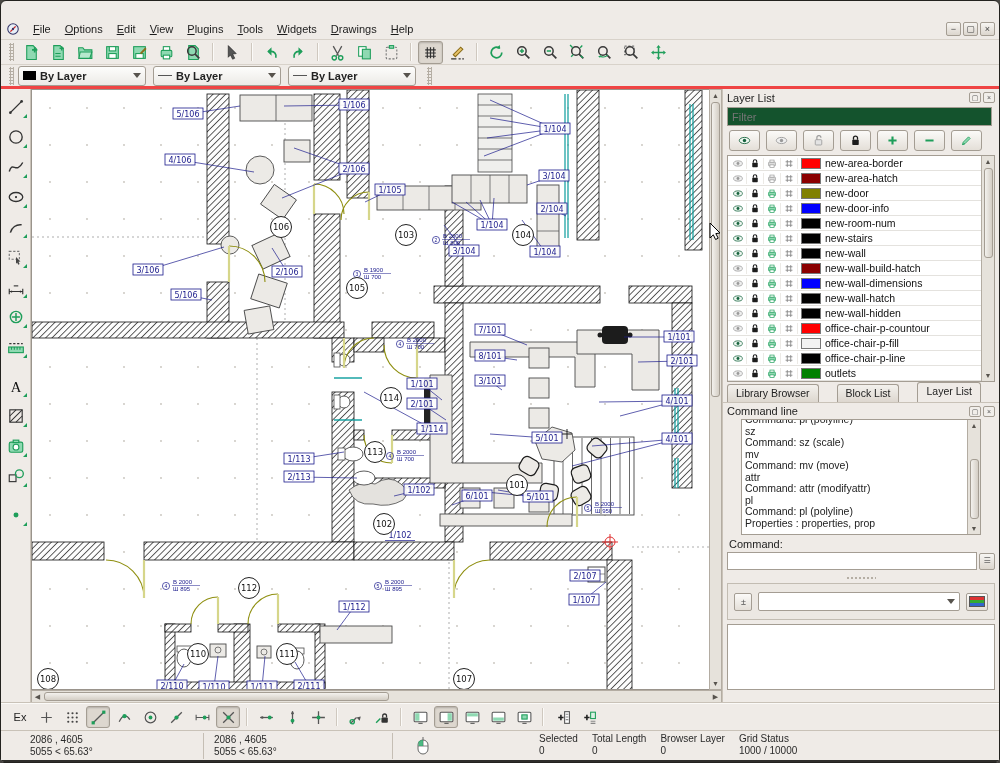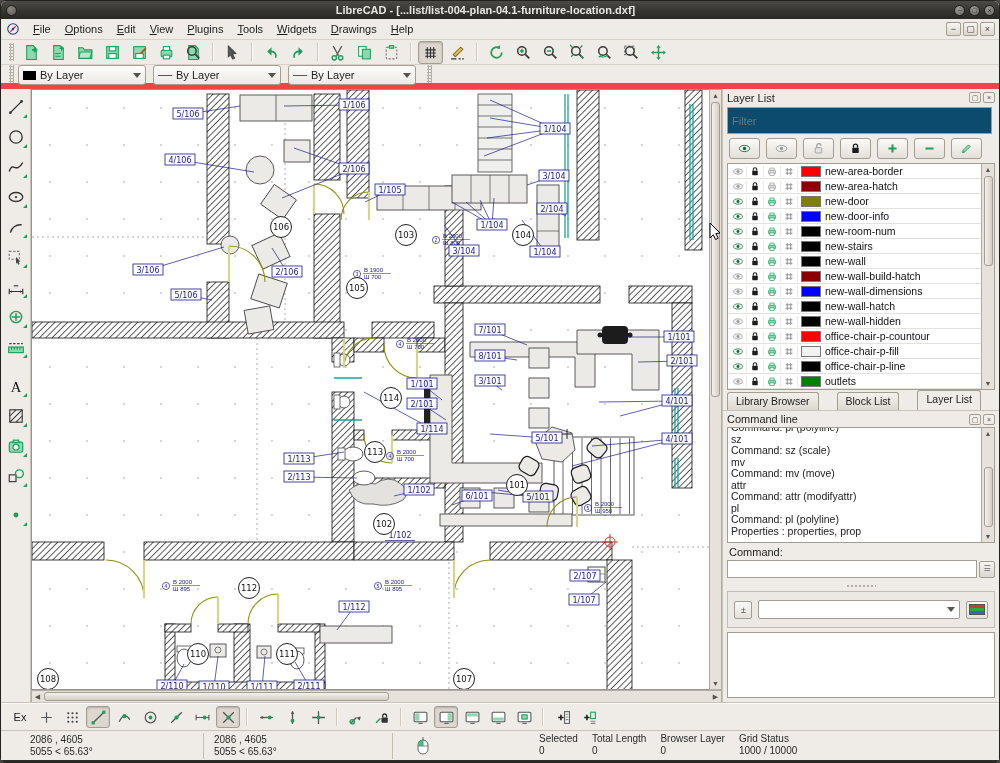--- a/index.html
+++ b/index.html
@@ -26,21 +26,21 @@
   .menu-item{padding:2px 7px;cursor:default;margin-top:40px;}
   .menu-item u{text-decoration:underline;}
   .mdi-controls{margin-left:auto;margin-right:4px;display:flex;gap:2px;}
   .mdi-btn{width:15px;height:14px;border:1px solid #a49d93;background:linear-gradient(#f7f5f2,#dcd6ce);
     font-size:9px;line-height:12px;text-align:center;color:#444;border-radius:2px;}
 
   
   .toolbar1{position:absolute;left:0;top:39px;width:100%;height:25px;background:#efebe7;
     border-bottom:1px solid #d8d2ca;display:flex;align-items:center;padding-left:4px;}
   .toolbar2{position:absolute;left:0;top:64px;width:100%;height:24px;background:#efebe7;
-    border-bottom:6px solid #ef4444;display:flex;align-items:flex-start;padding-left:4px;}
+    border-bottom:3px solid #ef4444;display:flex;align-items:center;padding-left:4px;font-weight:bold;}
   .handle{width:5px;height:18px;margin:0 4px;background:radial-gradient(circle,#b5aea4 1px,transparent 1.2px);
     background-size:3px 3px;}
   .tbtn{width:25px;height:23px;border:1px solid transparent;border-radius:3px;background:transparent;
     display:inline-flex;align-items:center;justify-content:center;padding:0;margin:0 1px;}
   .tbtn svg{width:17px;height:17px;}
   .tbtn.pressed{background:#ddd7cf;border:1px solid #a49d93;box-shadow:inset 0 1px 2px rgba(0,0,0,.2);}
   .tsep{width:2px;height:18px;margin:0 5px;border-left:1px solid #cfc8bf;border-right:1px solid #fbfaf8;}
   .combo{width:128px;height:20px;background:linear-gradient(#fdfdfc,#eceae6);border:1px solid #a49d93;
     border-radius:3px;display:flex;align-items:center;font-size:11px;color:#222;padding:0 4px;margin-right:7px;}
   .combo .sw{width:13px;height:9px;background:#000;margin-right:4px;flex:0 0 auto;}
@@ -67,39 +67,39 @@
   .sarrow{font-size:7px;color:#57534d;width:11px;height:11px;text-align:center;line-height:11px;flex:0 0 auto;}
   .sthumbv{width:9px;background:linear-gradient(90deg,#f3f1ed,#d4cec5);border:1px solid #a49d93;border-radius:3px;}
   .sthumbh{height:9px;background:linear-gradient(#f3f1ed,#d4cec5);border:1px solid #a49d93;border-radius:3px;}
 
   
   .dock{width:277px;background:#efebe7;border-left:1px solid #c9c2b8;display:flex;flex-direction:column;font-size:11px;}
   .panel-head{height:17px;display:flex;align-items:center;padding:0 4px;color:#1d1d1d;}
   .panel-head .ph-title{flex:1;font-size:11px;}
   .ph-btn{width:12px;height:11px;border:1px solid #a49d93;background:#f1eeea;border-radius:2px;
     font-size:7px;line-height:9px;text-align:center;color:#555;margin-left:2px;}
-  .filter-input{margin:1px 4px;height:27px;border:1px solid #a49d93;background:#0c4a6e;font-size:11px;color:#999;
+  .filter-input{margin:1px 4px;height:19px;border:1px solid #a49d93;background:#14532d;font-size:11px;color:#999;
     padding:0 4px;font-family:"Liberation Sans",sans-serif;width:265px;}
   .layer-btnrow{display:flex;gap:6px;padding:3px 6px 4px 6px;}
   .lay-btn{width:31px;height:21px;border:1px solid #a49d93;border-radius:3px;background:linear-gradient(#fbfaf8,#e4dfd8);
     display:flex;align-items:center;justify-content:center;padding:0;}
   .lay-btn svg{width:15px;height:13px;}
   .layer-list{position:relative;margin:0 4px;background:#fff;border:1px solid #a49d93;height:227px;overflow:hidden;}
   .layer-row{display:flex;align-items:center;height:15px;border-bottom:1px solid #e4e2de;padding-left:2px;}
   .layer-row .cell{width:17px;flex:0 0 auto;display:flex;justify-content:center;border-right:1px solid #eceae6;}
   .layer-row .cell svg{width:12px;height:11px;}
   .layer-row .swatch{width:20px;height:11px;margin:0 4px 0 3px;border:1px solid #777;flex:0 0 auto;}
   .layer-row .lname{font-size:10.5px;color:#111;white-space:nowrap;}
   .llist-scroll{position:absolute;right:0;top:0;width:13px;height:100%;background:#e6e2db;border-left:1px solid #b3aca2;
     display:flex;flex-direction:column;align-items:center;}
   .dock-tabs{display:flex;align-items:flex-end;height:20px;padding:1px 4px 0 4px;gap:18px;}
   .dtab{padding:2px 8px 3px 8px;font-size:10.5px;color:#222;background:linear-gradient(#f3f1ed,#ddd7cf);
     border:1px solid #a49d93;border-bottom:none;border-radius:3px 3px 0 0;}
   .dtab.active{background:#efebe7;padding-bottom:5px;font-weight:normal;}
-  .cmd-history{margin:0 4px;background:#fff;border:1px solid #a49d93;height:116px;overflow:hidden;position:relative;
+  .cmd-history{margin:0 18px;background:#fff;border:1px solid #a49d93;height:116px;overflow:hidden;position:relative;
     font-size:10.5px;color:#222;padding:0 3px;line-height:11.5px;}
   .cmd-history .clip{margin-top:-6px;}
   .cmd-scroll{position:absolute;right:0;top:0;width:13px;height:100%;background:#e6e2db;border-left:1px solid #b3aca2;
     display:flex;flex-direction:column;align-items:center;}
   .cmd-label{padding:3px 6px 1px 6px;font-size:11px;color:#1d1d1d;}
   .cmd-inputrow{display:flex;align-items:center;margin:1px 4px 4px 4px;gap:2px;}
   .cmd-input{flex:1;height:18px;border:1px solid #a49d93;background:#fff;font-family:"Liberation Sans",sans-serif;font-size:11px;}
   .cmd-menu-btn{width:16px;height:17px;border:1px solid #a49d93;background:linear-gradient(#f7f5f2,#dcd6ce);
     font-size:8px;color:#666;line-height:14px;text-align:center;border-radius:2px;}
   .pen-box{margin:2px 4px;border:1px solid #c2bcb2;background:#ece8e3;padding:8px 6px;display:flex;align-items:center;gap:6px;}
@@ -131,27 +131,20 @@
   .sfield .fl{display:block;}
   .mouse-ico{position:absolute;left:415px;top:5px;}
   .bottom-strip{position:absolute;left:0;top:759px;width:100%;height:4px;background:#2e2d2a;border-radius:0 0 4px 4px;}
   .cursor-overlay{position:absolute;z-index:50;pointer-events:none;}
 </style>
 </head>
 <body>
 
 <div class="window">
 
-  <div class="titlebar">
-    <span class="tb-left-pad" style="margin-left:5px;"></span>
-    <div class="title">LibreCAD - [...list/list-004-plan-04.1-furniture-location.dxf]</div>
-    <span class="tb-circle">−</span>
-    <span class="tb-circle">□</span>
-    <span class="tb-circle">×</span>
-  </div>
 
   <div class="menubar">
     <svg class="menu-appicon" viewBox="0 0 16 16">
       <circle cx="8" cy="8" r="6" fill="#e8f0f8" stroke="#336" stroke-width="1.2"></circle>
       <path d="M5 11L11 5" stroke="#c22" stroke-width="1.6"></path>
         <circle cx="8" cy="8" r="1.3" fill="#336"></circle>
     </svg>
     <span id="menuItems"><span class="menu-item"><u>F</u>ile</span><span class="menu-item"><u>O</u>ptions</span><span class="menu-item"><u>E</u>dit</span><span class="menu-item"><u>V</u>iew</span><span class="menu-item"><u>P</u>lugins</span><span class="menu-item"><u>T</u>ools</span><span class="menu-item"><u>W</u>idgets</span><span class="menu-item"><u>D</u>rawings</span><span class="menu-item"><u>H</u>elp</span></span>
     <div class="mdi-controls">
       <span class="mdi-btn">−</span>

